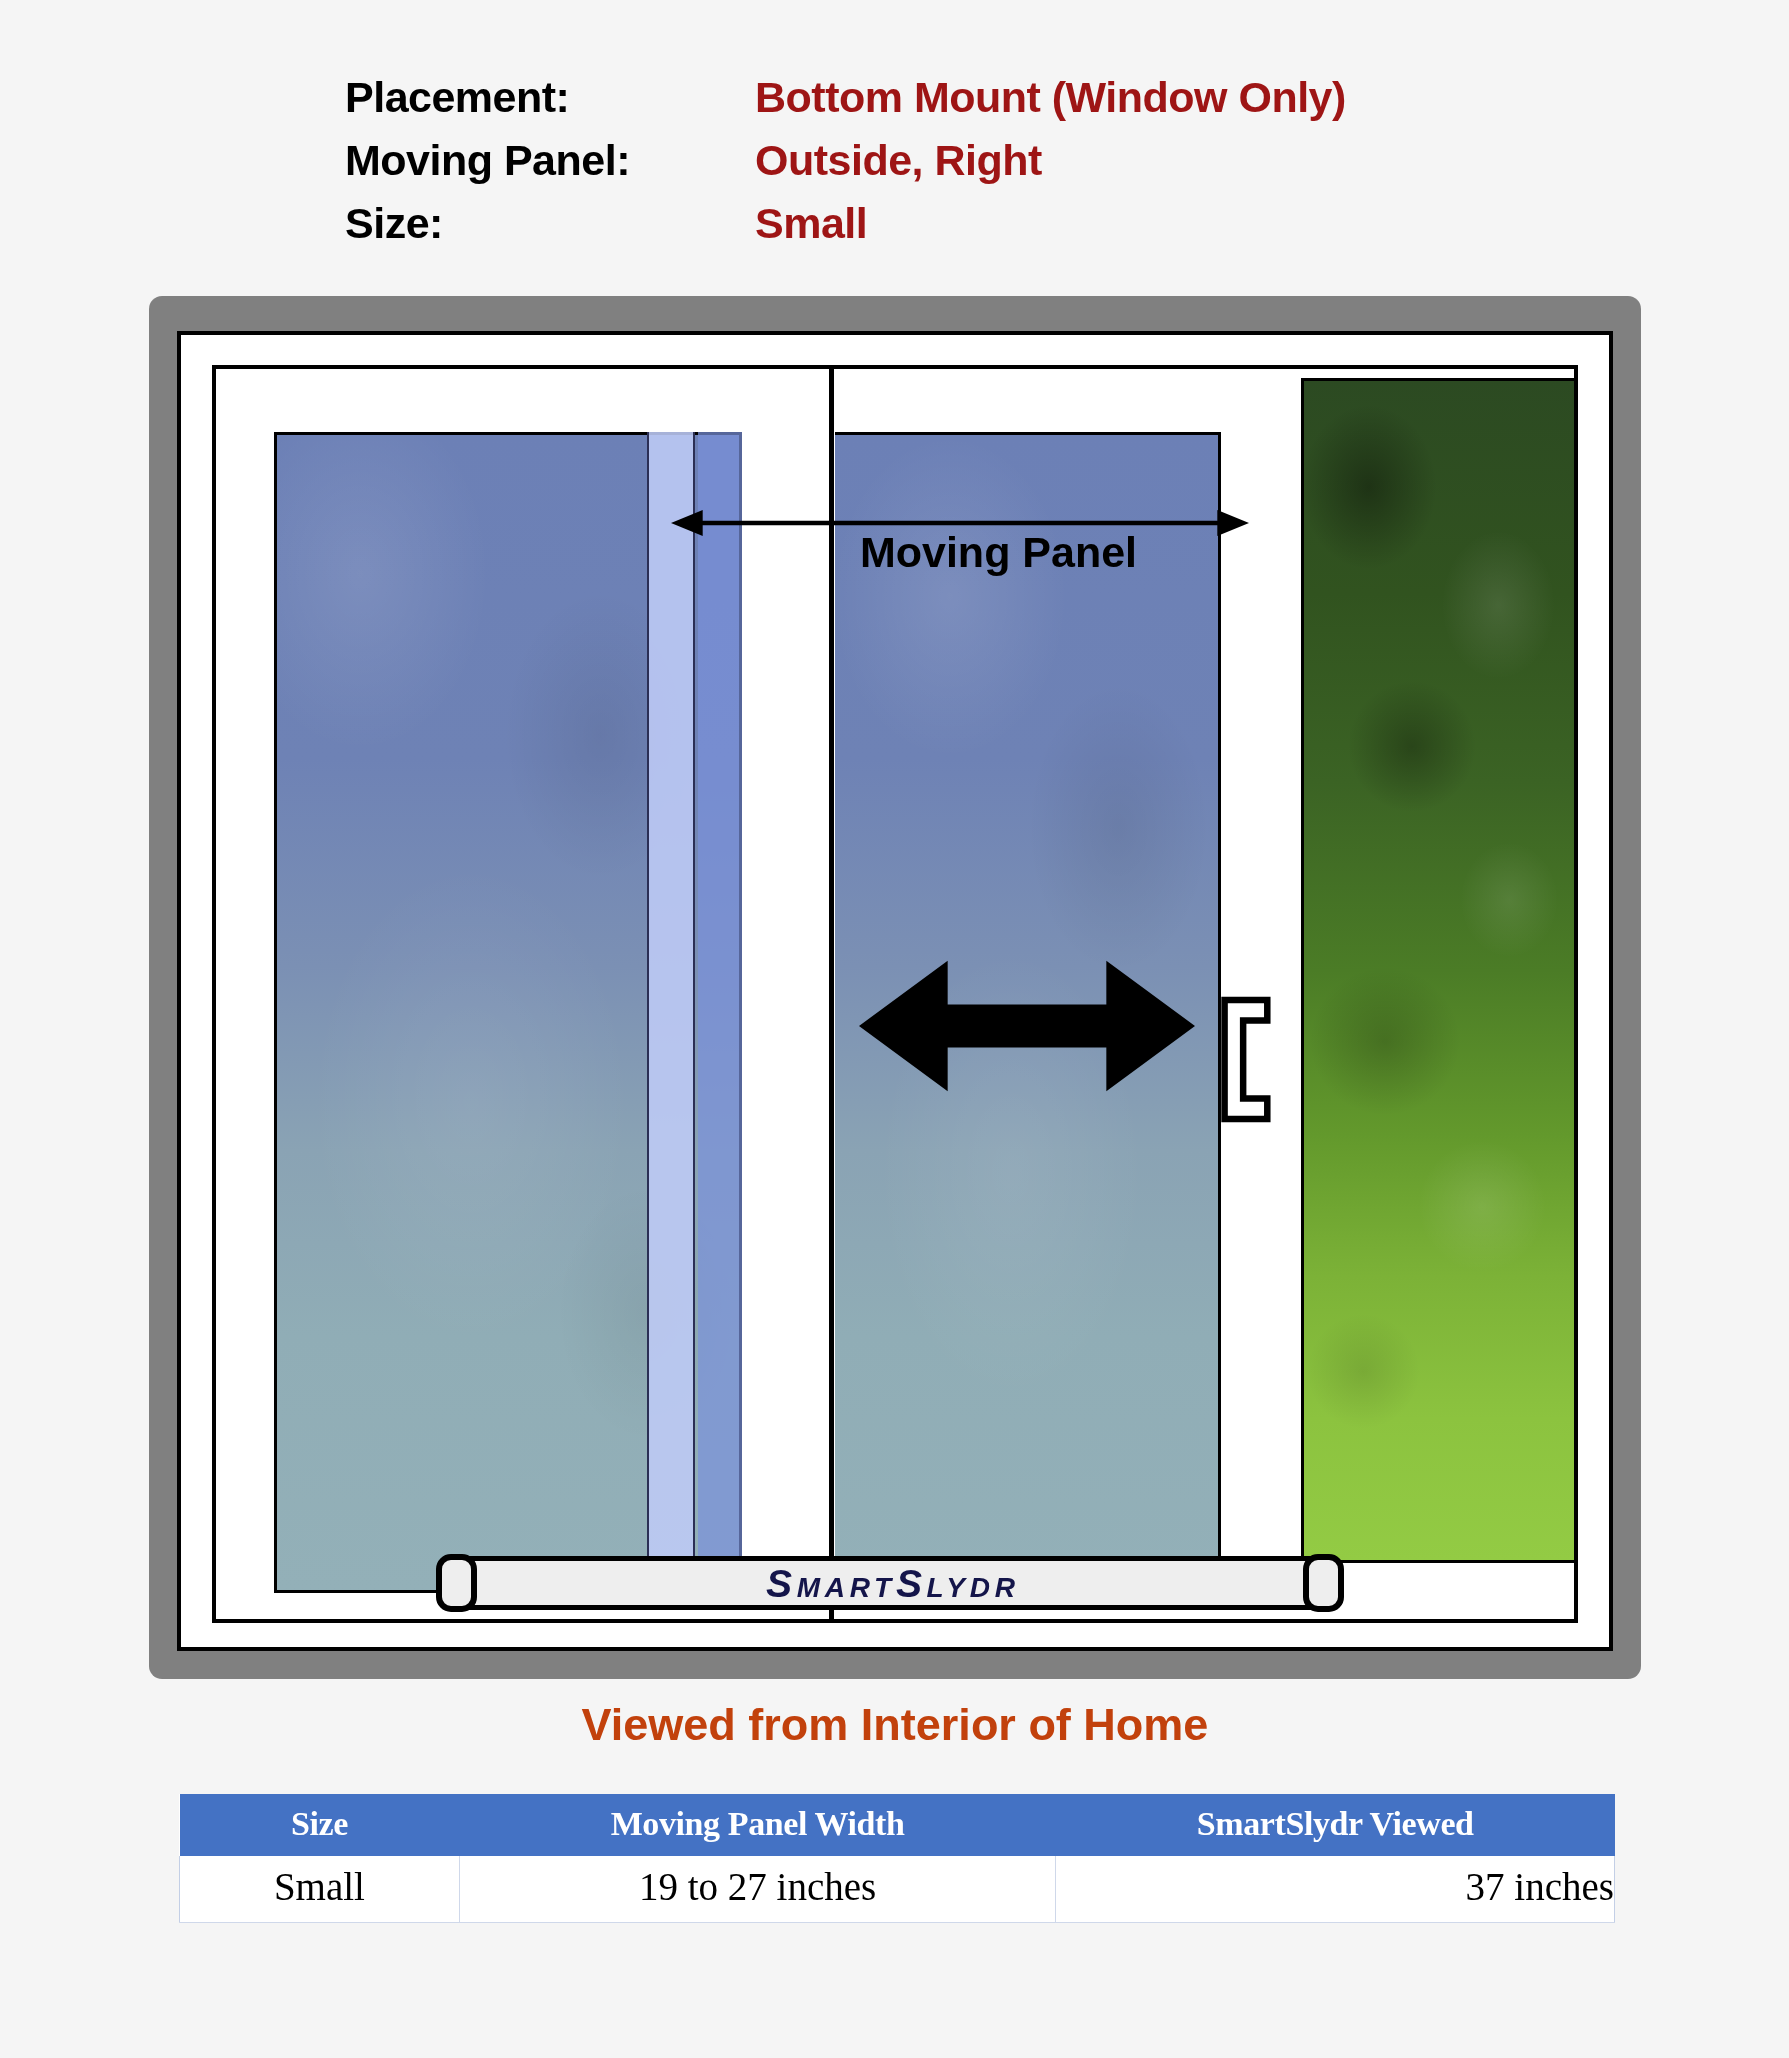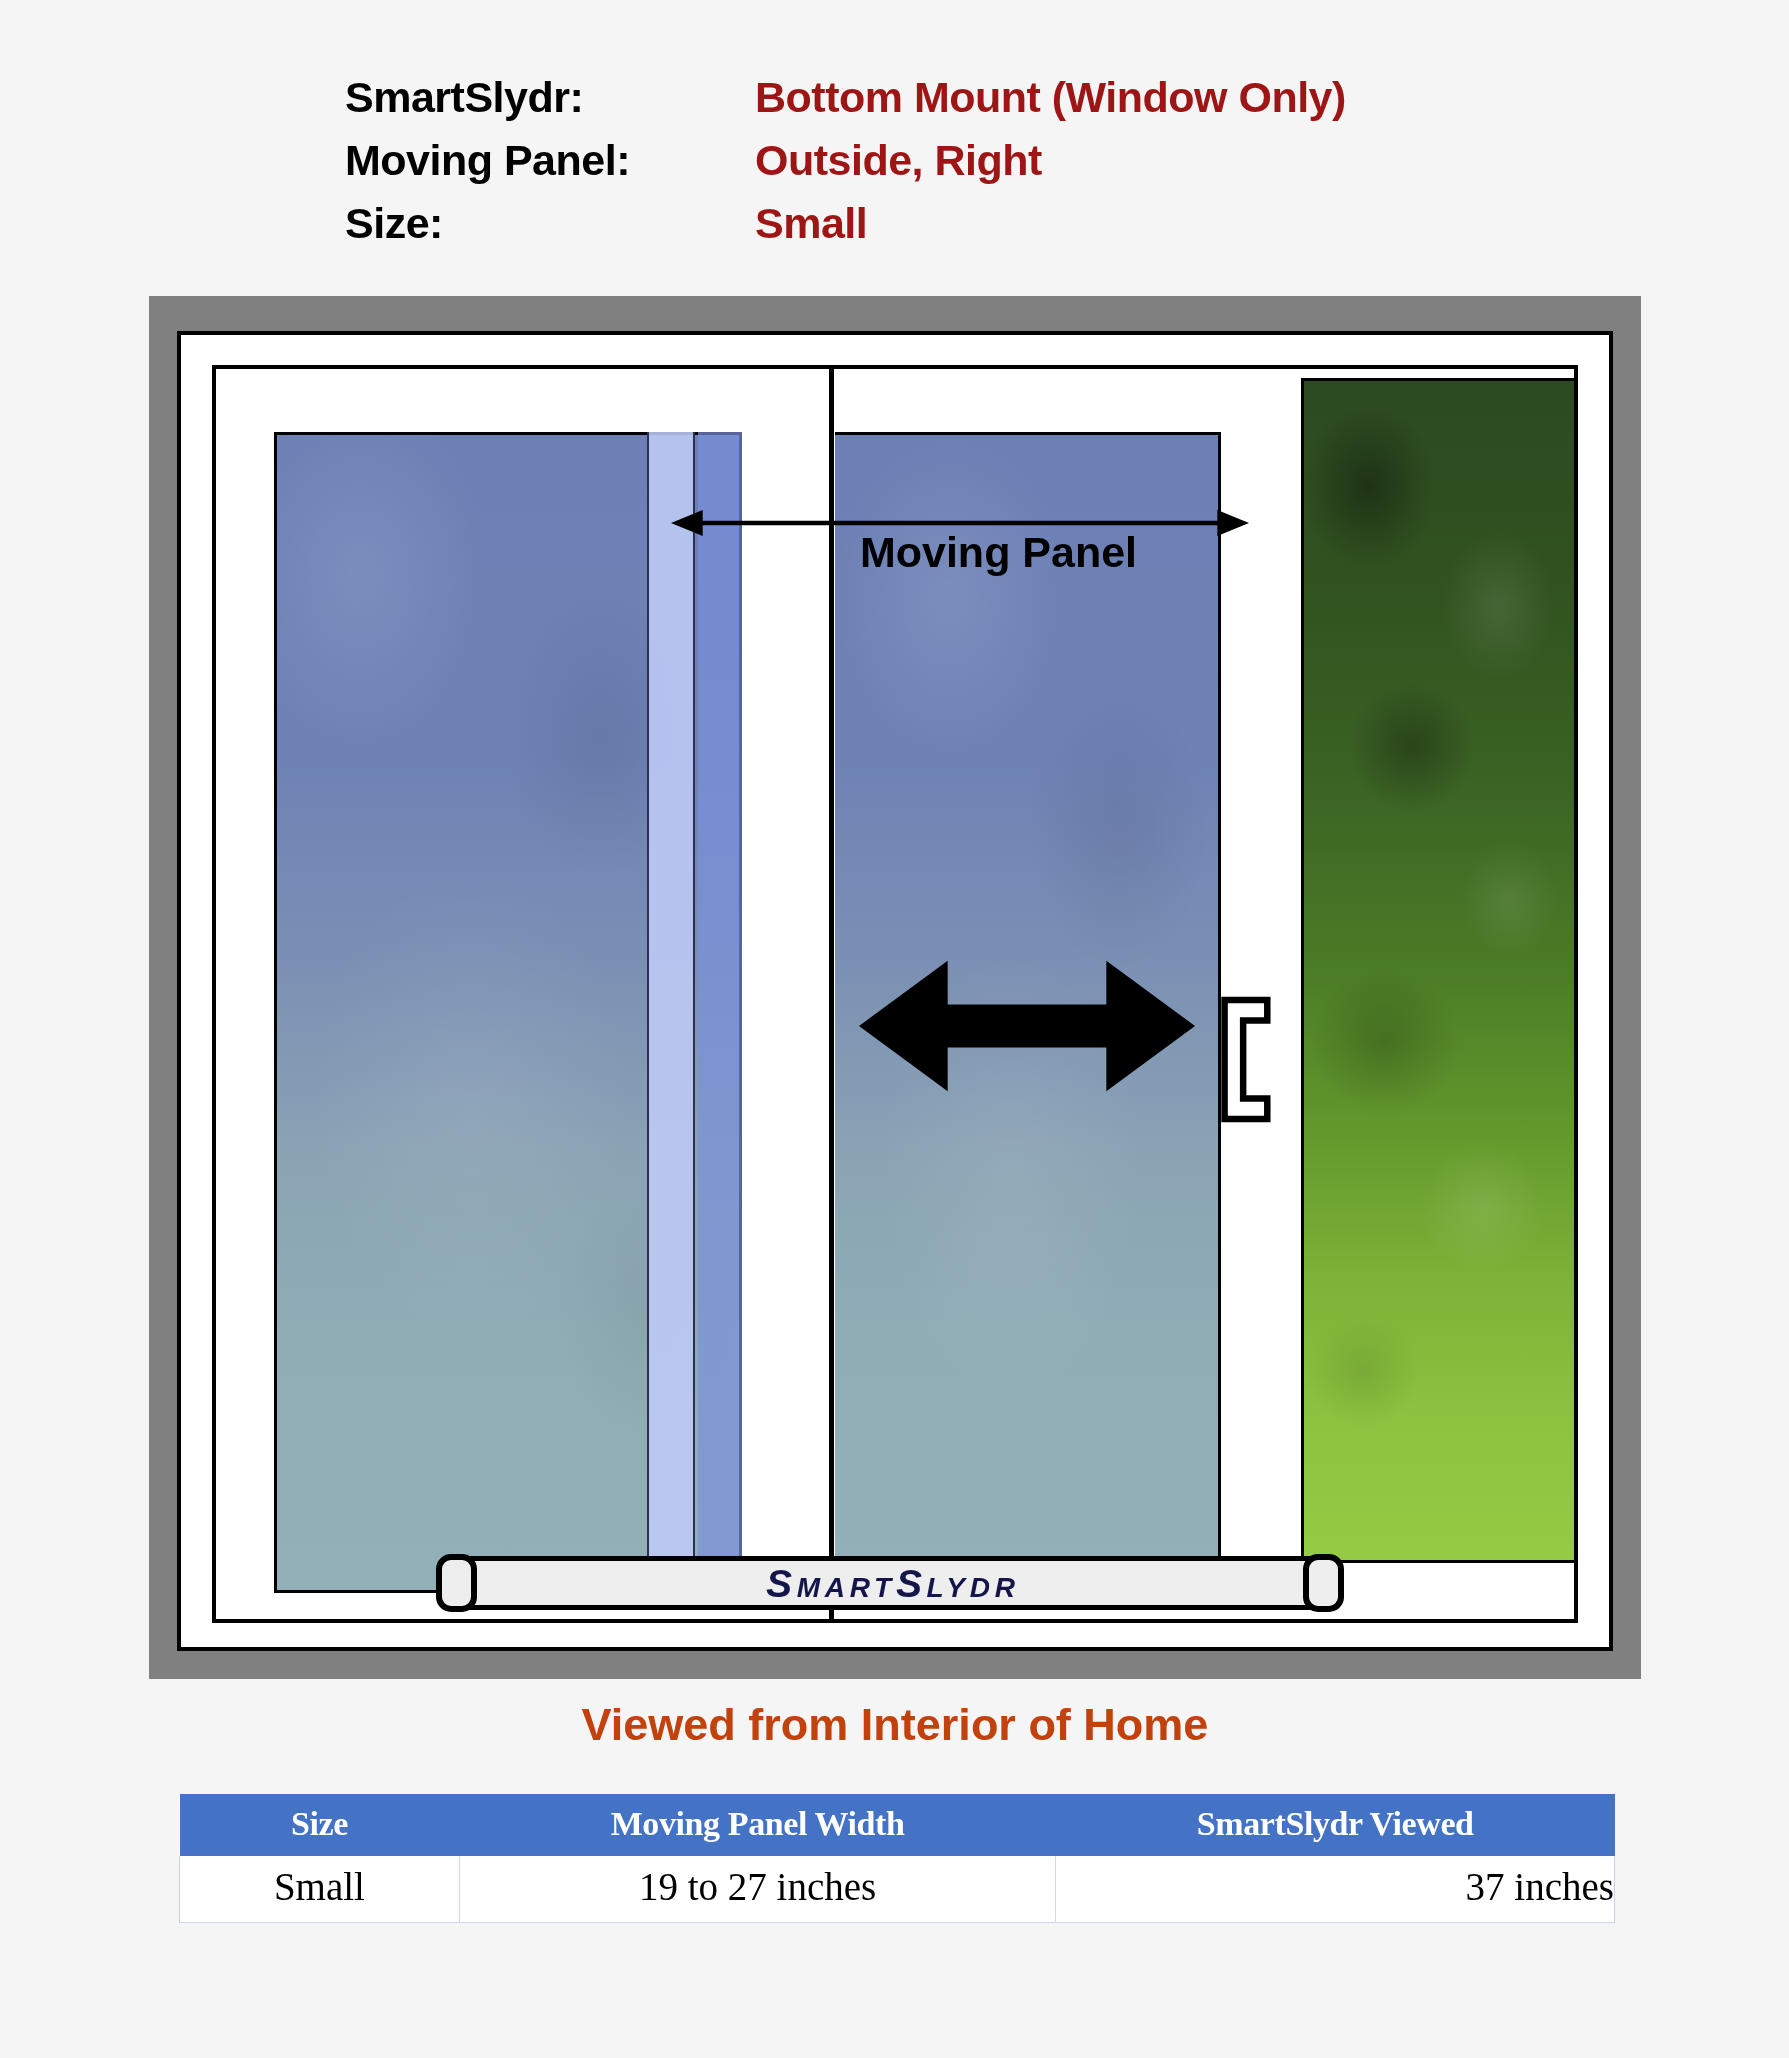--- a/index.html
+++ b/index.html
@@ -45,20 +45,21 @@
 
   
   .diagram {
     position: absolute;
     left: 149px;
     top: 296px;
     width: 1492px;
     height: 1383px;
     background: #808080;
     box-sizing: border-box;
+    border-radius: 13px;
   }
   
   .frame-outer {
     position: absolute;
     left: 28px;
     top: 35px;
     right: 28px;
     bottom: 28px;
     background: #ffffff;
     border: 4.7px solid #000000;
@@ -381,21 +382,21 @@
   .col-size  { width: 280px; }
   .col-width { width: 597px; }
   .col-len   { width: 559px; }
 </style>
 </head>
 <body>
 
 <div class="spec-block">
 
   <div class="spec-row">
-    <span class="spec-label">SmartSlydr:</span>
+    <span class="spec-label">Placement:</span>
     <span class="spec-value">Bottom Mount (Window Only)</span>
   </div>
 
   <div class="spec-row">
     <span class="spec-label">Moving Panel:</span>
     <span class="spec-value">Outside, Right</span>
   </div>
 
   <div class="spec-row">
     <span class="spec-label">Size:</span>

